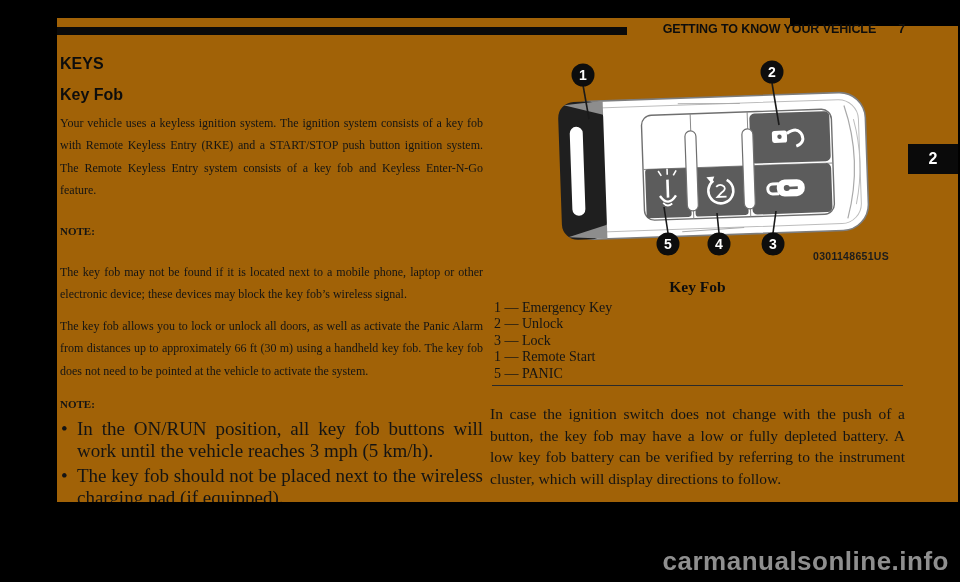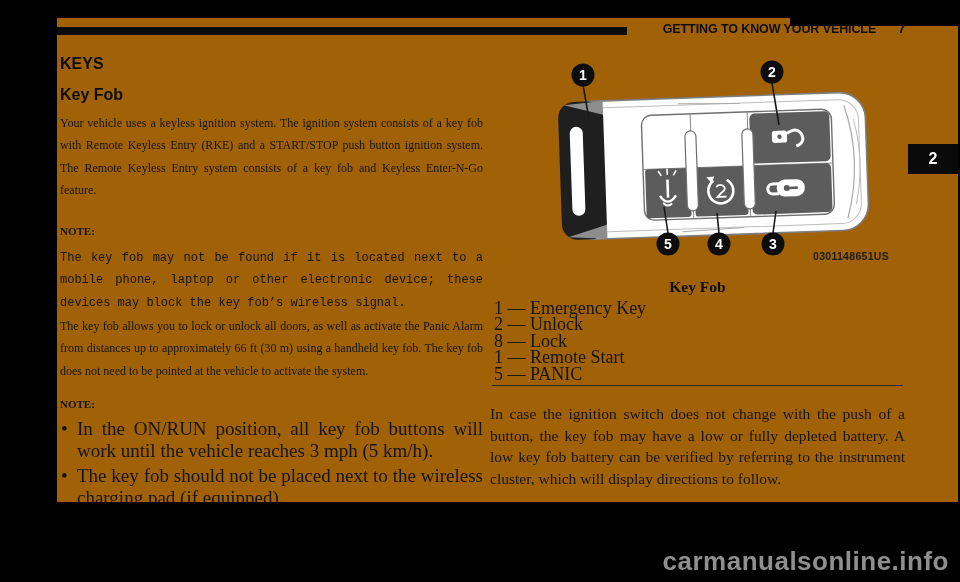--- a/index.html
+++ b/index.html
@@ -29,33 +29,33 @@
   }
   
   .lcol{position:absolute;left:3px;width:423px;}
   .h1,.h2{font-family:"Liberation Sans",sans-serif;font-weight:bold;font-size:16px;color:#0d0d0d;}
   #keys-h{top:37px;}
   #keyfob-h{top:68px;}
   .body-text{font-size:12px;line-height:22.3px;text-align:justify;text-align-last:left;}
   #para1{top:94px;}
   .note-label{font-weight:bold;font-size:11px;}
   #note1-label{top:207px;}
-  #note1-text{top:229px;font-family:Liberation Mono, monospace;}
+  #note1-text{top:243px;}
   #para2{top:297px;}
   #note2-label{top:380px;}
   #bullets{top:400px;margin:0;padding:0;list-style:none;font-size:19px;line-height:21.5px;text-align:justify;text-align-last:left;}
   #bullets li{position:relative;padding-left:17px;margin-bottom:4px;}
   #bullets li::before{content:"\2022";position:absolute;left:1px;top:0;}
   
   .fob-svg{position:absolute;left:473px;top:27px;width:375px;height:225px;}
   .figure-caption{
     position:absolute;left:435px;top:260px;width:411px;text-align:center;
     font-weight:bold;font-size:15.5px;color:#0d0d0d;
   }
-  .legend{position:absolute;left:437px;top:282px;width:405px;font-size:18px;line-height:16.4px;}
+  .legend{position:absolute;left:437px;top:282px;width:405px;font-size:14px;line-height:16.4px;}
   .legend-rule{position:absolute;left:435px;top:367px;width:411px;border:none;border-top:1.5px solid #2a2a2a;margin:0;}
   #rpara{position:absolute;left:433px;top:385px;width:415px;font-size:15.5px;line-height:21.5px;text-align:justify;text-align-last:left;}
   .watermark{
     position:absolute;right:11px;bottom:5px;
     font-family:Liberation Sans, sans-serif;font-weight:bold;
     font-size:26px;letter-spacing:0.5px;color:#8f8f8f;
   }
   .abs{position:absolute;}
 </style>
 </head>
@@ -175,21 +175,21 @@
       </g>
     </g>
     <text x="283" y="215" font-family="Liberation Sans, sans-serif" font-weight="bold" font-size="10.5" letter-spacing="0.3" fill="#1c1c1c">0301148651US</text>
   </svg>
 
   <div class="figure-caption">Key Fob</div>
 
   <div class="legend">
     <div class="legend-item">1 — Emergency Key</div>
     <div class="legend-item">2 — Unlock</div>
-    <div class="legend-item">8 — Lock</div>
+    <div class="legend-item">3 — Lock</div>
     <div class="legend-item">1 — Remote Start</div>
     <div class="legend-item">5 — PANIC</div>
   </div>
   <hr class="legend-rule">
 
   <div id="rpara">In case the ignition switch does not change with the push of a button, the key fob may have a low or fully depleted battery. A low key fob battery can be verified by referring to the instrument cluster, which will display directions to follow.</div>
 
 </div>
 
 <div class="watermark">carmanualsonline.info</div>

